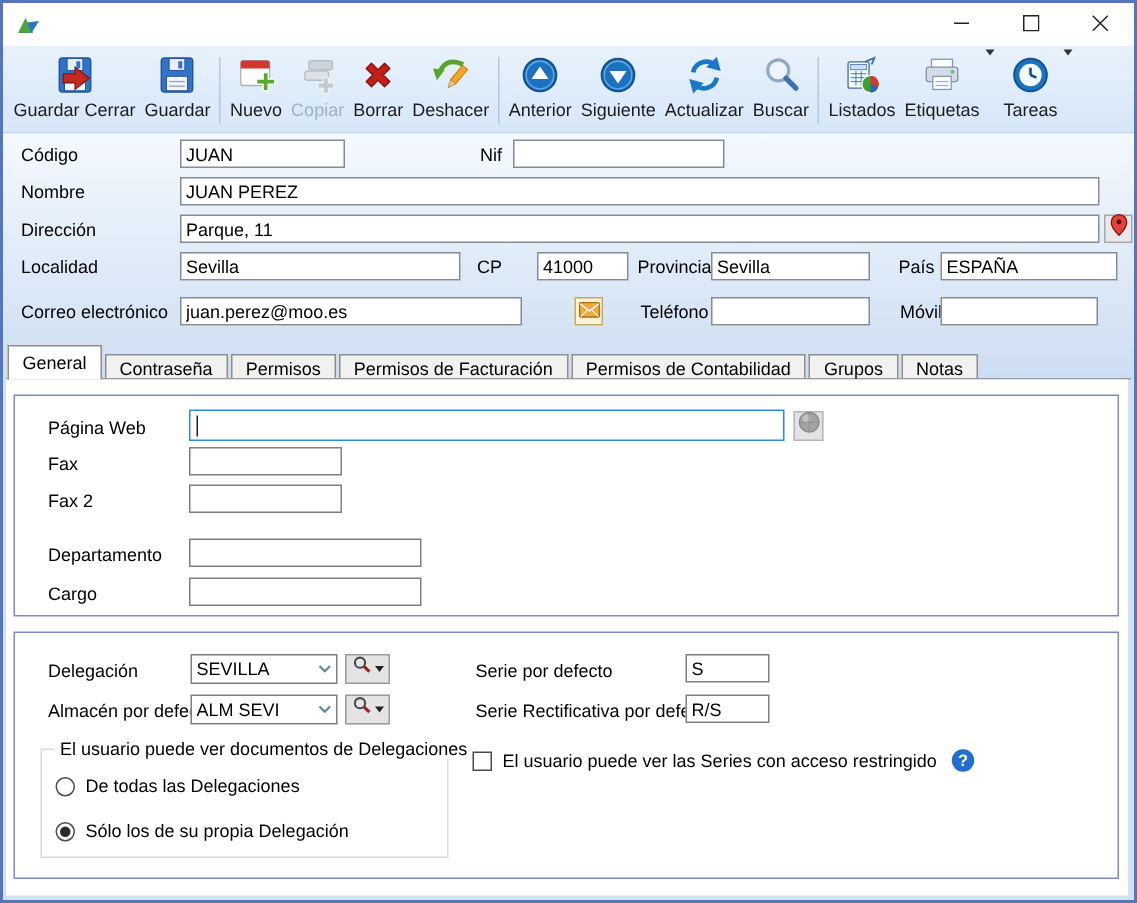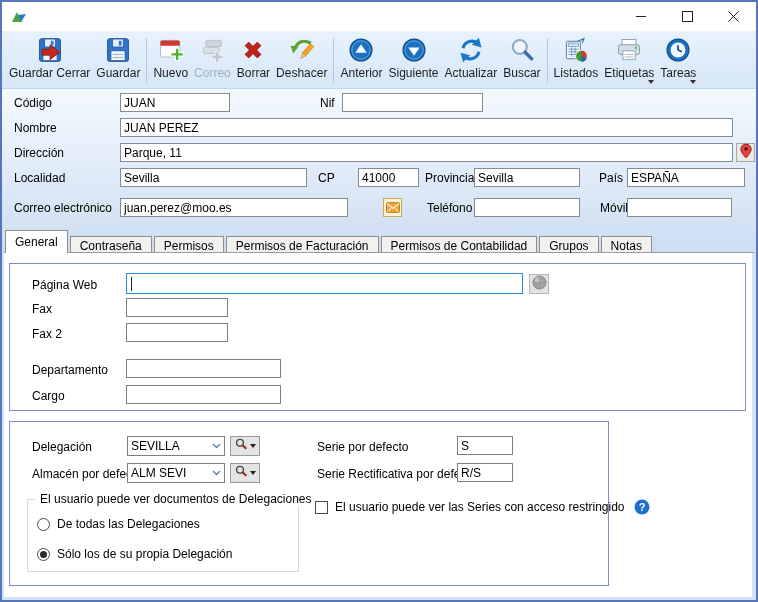--- a/index.html
+++ b/index.html
@@ -12,21 +12,21 @@
   
   .titlebar{position:absolute;left:0;top:0;right:0;height:29px;background:#ffffff;display:flex;align-items:center;}
   .titlebar-title{margin-left:9px;font-size:12px;color:#000;margin-top:40px;}
   .app-logo{margin-left:9px;display:flex;}
   .win-controls{margin-left:auto;display:flex;height:100%;}
   .win-btn{width:46px;height:100%;display:flex;align-items:center;justify-content:center;}
   
   .toolbar{position:absolute;left:0;top:29px;right:0;height:58px;
     background:linear-gradient(#e8f2fc,#d6e7f8);border-bottom:1px solid #c3d6ec;
     display:flex;align-items:stretch;padding:2px 2px 0 4px;}
-  .tb-group{display:flex;align-items:flex-end;flex-direction:column;}
+  .tb-group{display:flex;align-items:flex-start;}
   .tb-item{display:flex;flex-direction:column;align-items:center;justify-content:flex-start;
     padding:2px 3px 0;font-size:12px;color:#1c1c1c;cursor:default;}
   .tb-item .ico{width:30px;height:30px;display:flex;align-items:center;justify-content:center;}
   .tb-label{white-space:nowrap;margin-top:1px;}
   .tb-item.disabled .tb-label{color:#9fb0c0;}
   .tb-sep{width:1px;background:#b3c8e0;margin:5px 3px;}
   .tb-caret{width:0;height:0;border-left:3.5px solid transparent;border-right:3.5px solid transparent;
     border-top:4px solid #333;margin:0 3px 12px 1px;}
   
   .fields{position:absolute;left:0;top:87px;right:0;height:163px;
@@ -154,21 +154,21 @@
     </div>
 
     <div class="tb-item disabled">
       <span class="ico">
         <svg width="28" height="28" viewBox="0 0 32 32">
           <rect x="9" y="5" width="18" height="7" rx="2" fill="#cfd4da" stroke="#b7bdc5"></rect>
           <rect x="6" y="13" width="18" height="7" rx="2" fill="#dde1e6" stroke="#b7bdc5"></rect>
           <path d="M20 18 h4 v4 h4 v4 h-4 v4 h-4 v-4 h-4 v-4 h4 z" fill="#c3c9d0" stroke="#eef0f3" stroke-width="1"></path>
         </svg>
       </span>
-      <span class="tb-label">Correo</span>
+      <span class="tb-label">Copiar</span>
     </div>
 
     <div class="tb-item">
       <span class="ico">
         <svg width="28" height="28" viewBox="0 0 32 32">
           <path d="M7 11 L11 7 L16 12 L21 7 L25 11 L20 16 L25 21 L21 25 L16 20 L11 25 L7 21 L12 16 Z" fill="#c01f1a" stroke="#8c0f0c" stroke-linejoin="round"></path>
         </svg>
       </span>
       <span class="tb-label">Borrar</span>
     </div>
@@ -369,21 +369,21 @@
       <span class="glabel" style="left:22px;top:63px">Fax 2</span>
       <input class="ginput" style="left: 116px; top: 59px; width: 102px;" value="">
 
       <span class="glabel" style="left:22px;top:99px">Departamento</span>
       <input class="ginput" style="left: 116px; top: 95px; width: 155px;" value="">
 
       <span class="glabel" style="left:22px;top:125px">Cargo</span>
       <input class="ginput" style="left: 116px; top: 121px; width: 155px;" value="">
     </div>
 
-    <div class="groupbox" style="left:5px;top:168px;width:600px;height:165px">
+    <div class="groupbox" style="left:5px;top:168px;width:737px;height:165px">
 
       <span class="glabel" style="left:22px;top:18px">Delegación</span>
       <div class="combo" style="left:117px;top:14px;width:98px">
         <span class="combo-value">SEVILLA</span>
         <span class="combo-chevron">
           <svg width="9" height="6" viewBox="0 0 9 6">
               <path d="M1 1 l3.5 3.5 L8 1" fill="none" stroke="#5f7f9e" stroke-width="1.4"></path>
             </svg>
         </span>
       </div>

